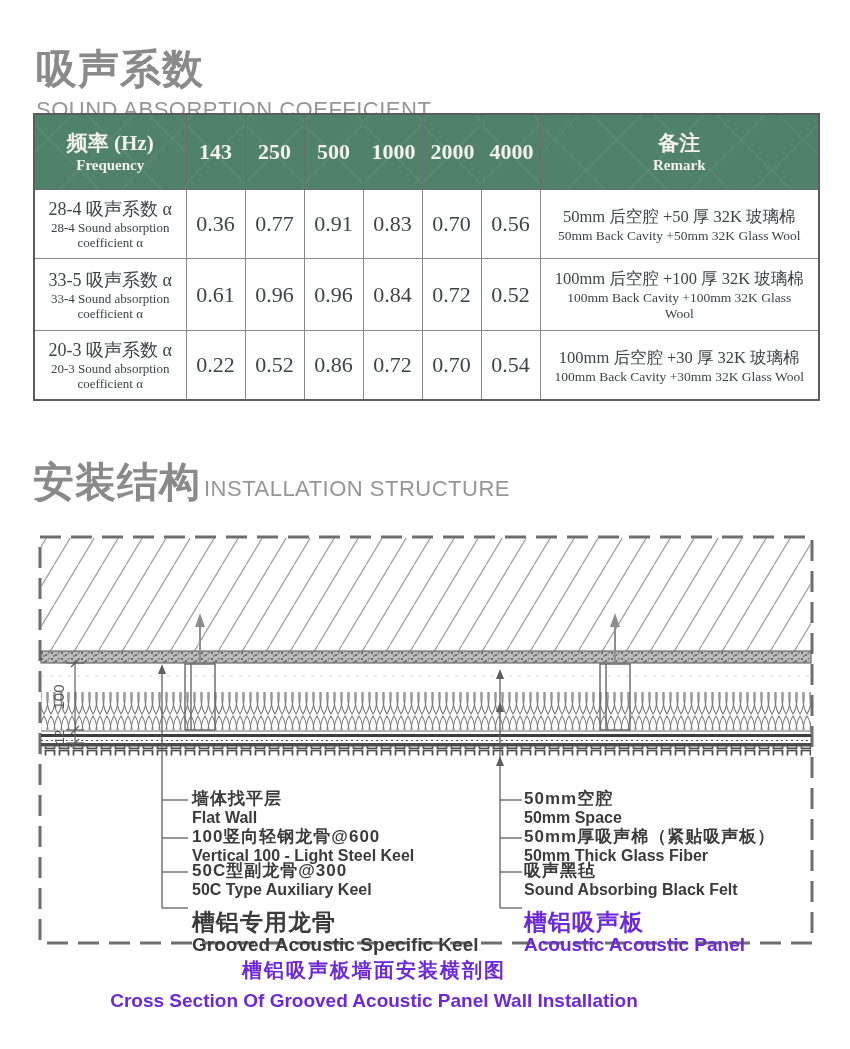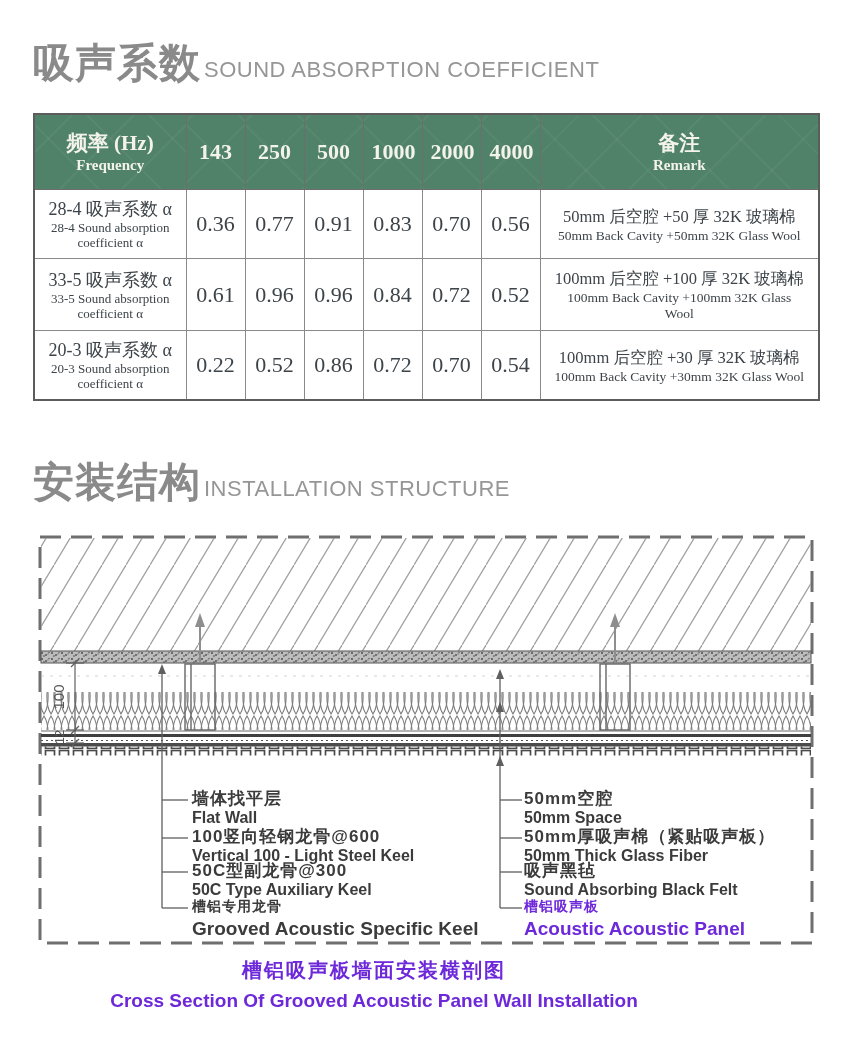--- a/index.html
+++ b/index.html
@@ -3,21 +3,21 @@
 <meta charset="utf-8">
 <style>
   html,body{margin:0;padding:0;background:#ffffff;}
   .page{position:relative;width:850px;height:1049px;background:#fff;overflow:hidden;
         font-family:"Liberation Sans",sans-serif;}
 
   
   .sec-title{position:absolute;left:33px;display:flex;align-items:baseline;white-space:nowrap;}
   .sec-title .zh{font-size:41px;font-weight:700;color:#8a8a8a;letter-spacing:1px;}
   .sec-title .en{font-size:22px;font-weight:400;color:#969696;margin-left:3px;letter-spacing:0.5px;}
-  #title-absorption{top:36px;}
+  #title-absorption{top:42px;flex-direction:column;}
   #title-installation{top:455px;}
 
   
   .abs-table{position:absolute;left:33px;top:113px;width:787px;border-collapse:collapse;
              table-layout:fixed;font-family:"Liberation Serif",serif;color:#3d4449;}
   .abs-table th,.abs-table td{border:1px solid #8a8a8a;text-align:center;vertical-align:middle;padding:8px;}
   .abs-table{border:2px solid #5c5c5c;}
   .abs-table thead th{
       background:#4f8268;color:#f3f3ec;border:1px solid #6d6d6d;height:58px;
       background-image:repeating-linear-gradient(45deg,rgba(255,255,255,0.045) 0 2px,transparent 2px 44px),
@@ -30,21 +30,21 @@
   .n-en{font-size:13px;line-height:15px;}
   .cell-val{font-size:22px;}
   .r-zh{font-size:16.5px;line-height:23px;}
   .r-en{font-size:13.5px;line-height:16px;max-width:252px;margin:0 auto;}
 
   
   .diagram-svg{position:absolute;left:30px;top:525px;}
   .lbl{position:absolute;white-space:nowrap;color:#3b3b3b;}
   .lbl .lbl-zh{font-size:17px;font-weight:700;line-height:19px;letter-spacing:1px;}
   .lbl .lbl-en{font-size:16px;font-weight:700;line-height:19px;}
-  .lbl.big .lbl-zh{font-size:14px;line-height:22px;}
+  .lbl.big .lbl-zh{font-size:23px;line-height:22px;margin-top:16px;}
   .lbl.big .lbl-en{font-size:19px;line-height:23px;}
   .lbl.red{color:#6d28d9;}
   .lbl-left{left:192px;}
   .lbl-right{left:524px;}
 
   .caption{position:absolute;left:0;top:957px;width:748px;text-align:center;color:#6d28d9;}
   .caption .cap-zh{font-size:20px;font-weight:700;letter-spacing:2px;margin-bottom:6px;}
   .caption .cap-en{font-size:19px;font-weight:700;}
 </style>
 </head>
@@ -100,21 +100,21 @@
         <td class="cell-val">0.70</td>
         <td class="cell-val">0.56</td>
         <td>
           <div class="r-zh">50mm 后空腔 +50 厚 32K 玻璃棉</div>
           <div class="r-en">50mm Back Cavity +50mm 32K Glass Wool</div>
         </td>
       </tr>
       <tr>
         <td>
           <div class="n-zh">33-5 吸声系数 α</div>
-          <div class="n-en">33-5 Sound absorption</div>
+          <div class="n-en">33-4 Sound absorption</div>
           <div class="n-en">coefficient α</div>
         </td>
         <td class="cell-val">0.61</td>
         <td class="cell-val">0.96</td>
         <td class="cell-val">0.96</td>
         <td class="cell-val">0.84</td>
         <td class="cell-val">0.72</td>
         <td class="cell-val">0.52</td>
         <td>
           <div class="r-zh">100mm 后空腔 +100 厚 32K 玻璃棉</div>

